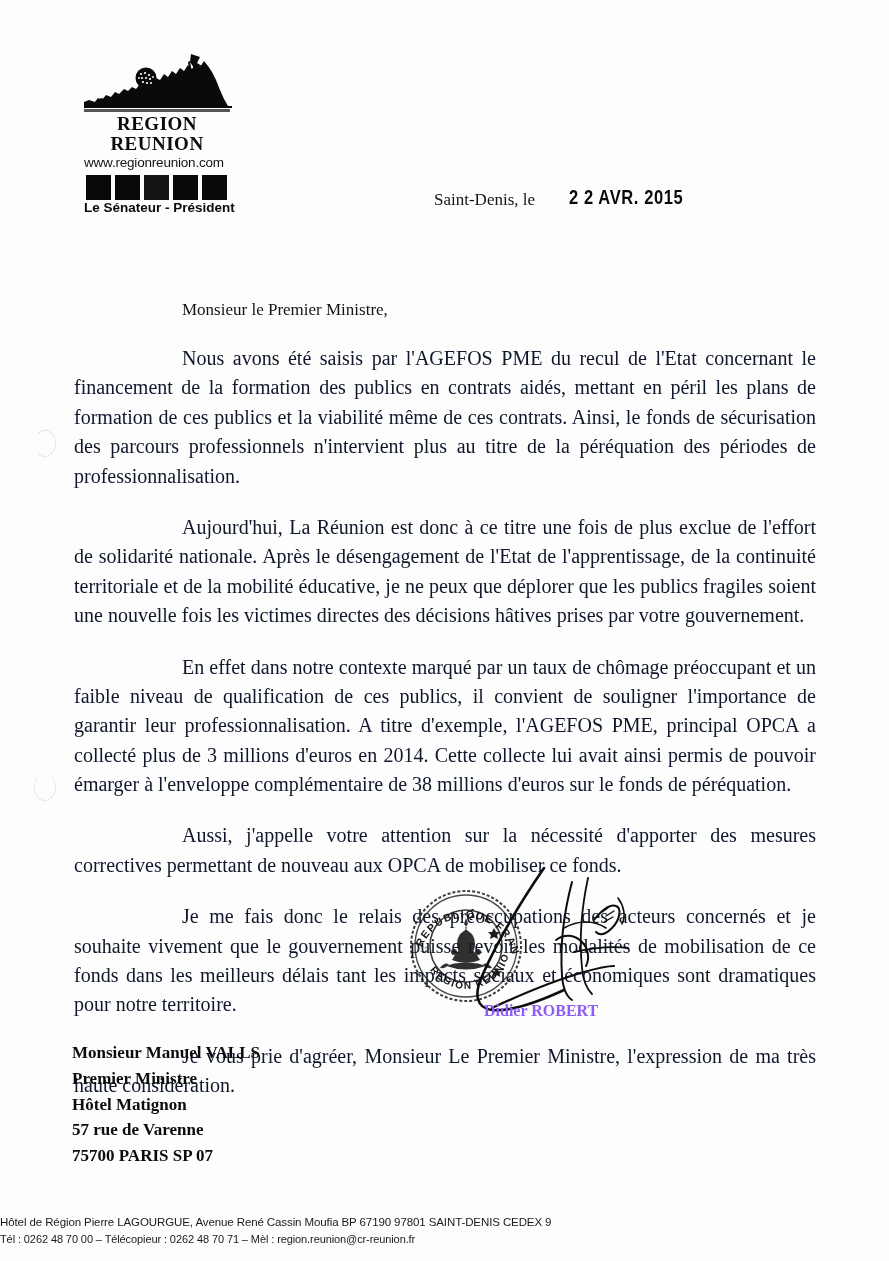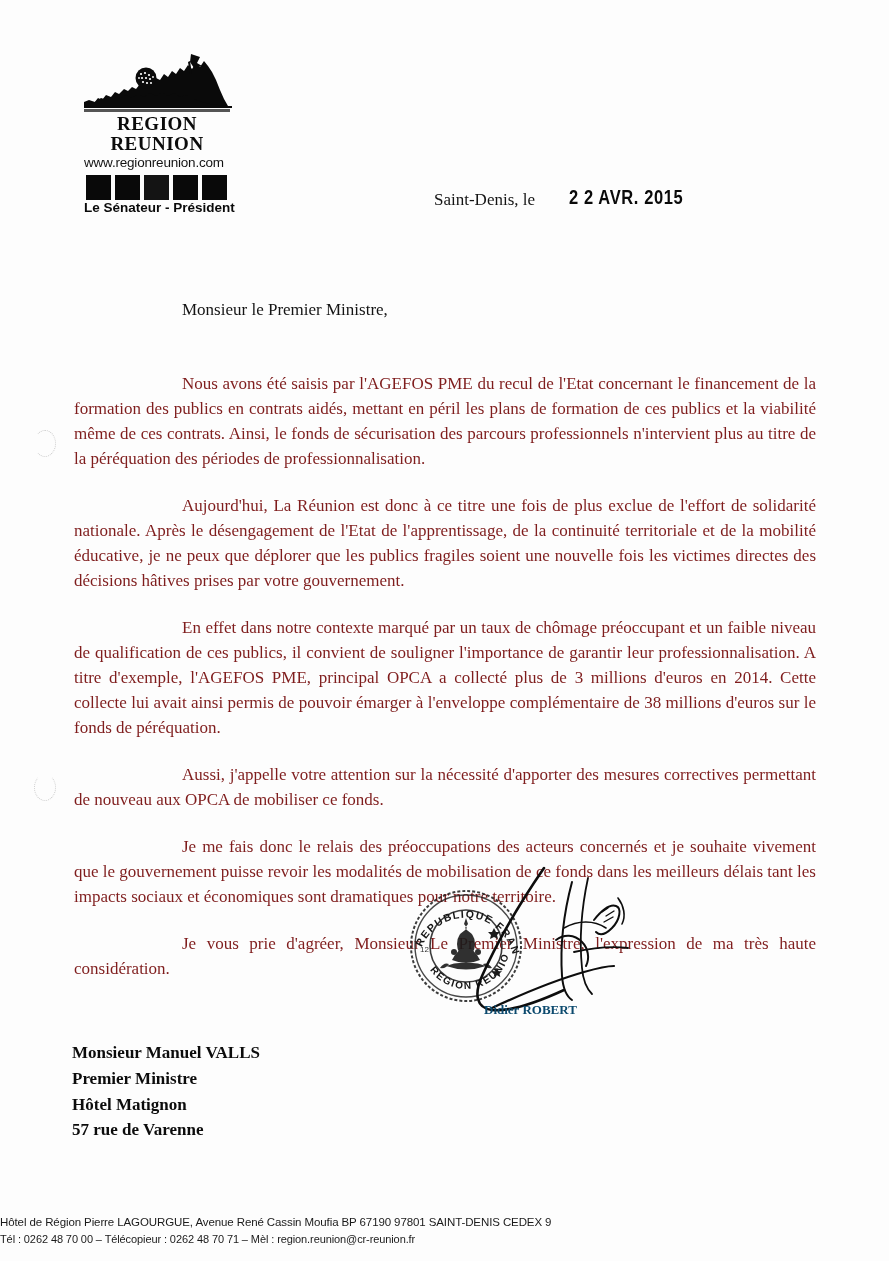--- a/index.html
+++ b/index.html
@@ -111,27 +111,27 @@
   .letter-body {
     position: absolute;
     left: 74px;
     top: 300px;
     width: 742px;
   }
   .salutation {
     margin-left: 108px;
     font-size: 17px;
     color: #141414;
-    margin-bottom: 52px;
+    margin-bottom: 24px;
   }
   .para {
     text-align: justify;
-    font-size: 17px;
+    font-size: 20px;
     line-height: 1.47;
-    color: #7f1d1d;
+    color: #0f172a;
     margin: 0 0 22px 0;
     text-indent: 108px;
     hyphens: none;
   }
   .para.tight { margin-bottom: 20px; }
 
   
   .punch {
     position: absolute;
     width: 26px;
@@ -173,23 +173,23 @@
     top: 0px;
     width: 200px;
     height: 140px;
     overflow: visible;
   }
   .sig-name {
     position: absolute;
     left: 92px;
     top: 126px;
     font-family: "Liberation Serif", serif;
-    font-size: 13px;
-    font-weight: bold;
-    color: #0c4a6e;
+    font-size: 16px;
+    font-weight: bold;
+    color: #8b5cf6;
     white-space: nowrap;
   }
 
   
   .recipient {
     position: absolute;
     left: 72px;
     top: 1040px;
     font-family: "Liberation Serif", serif;
     font-weight: bold;
@@ -338,20 +338,21 @@
     </svg>
 
     <div class="sig-name">Didier ROBERT</div>
   </div>
 
   <div class="recipient">
     <div>Monsieur Manuel VALLS</div>
     <div>Premier Ministre</div>
     <div>Hôtel Matignon</div>
     <div>57 rue de Varenne</div>
+    <div>75700 PARIS SP 07</div>
   </div>
 
   <div class="footer">
     <div>Hôtel de  Région Pierre LAGOURGUE, Avenue René Cassin Moufia BP 67190 97801 SAINT-DENIS CEDEX 9</div>
     <div class="line2">Tél : 0262 48 70 00 – Télécopieur : 0262 48 70 71 – Mèl : region.reunion@cr-reunion.fr</div>
   </div>
 
 </div>
 
 </body></html>

